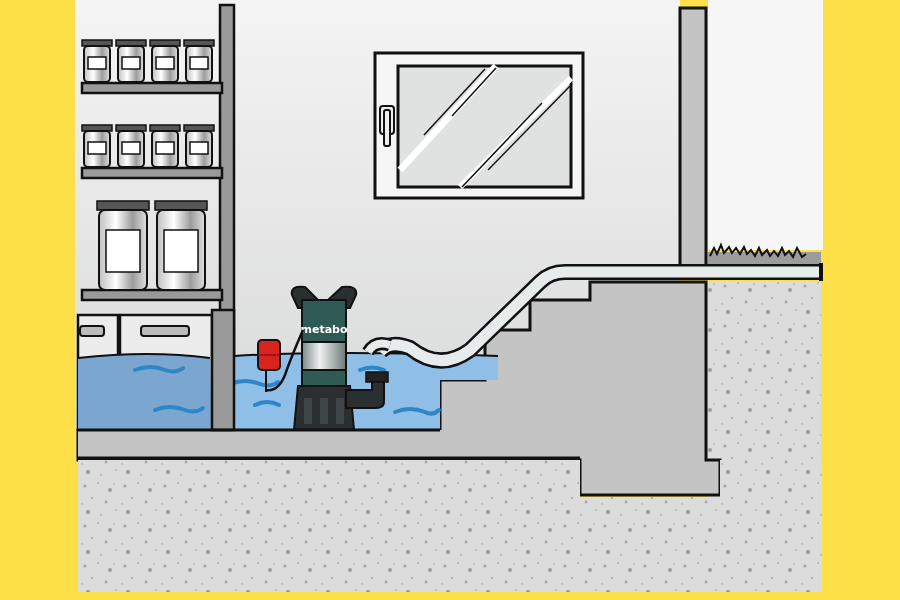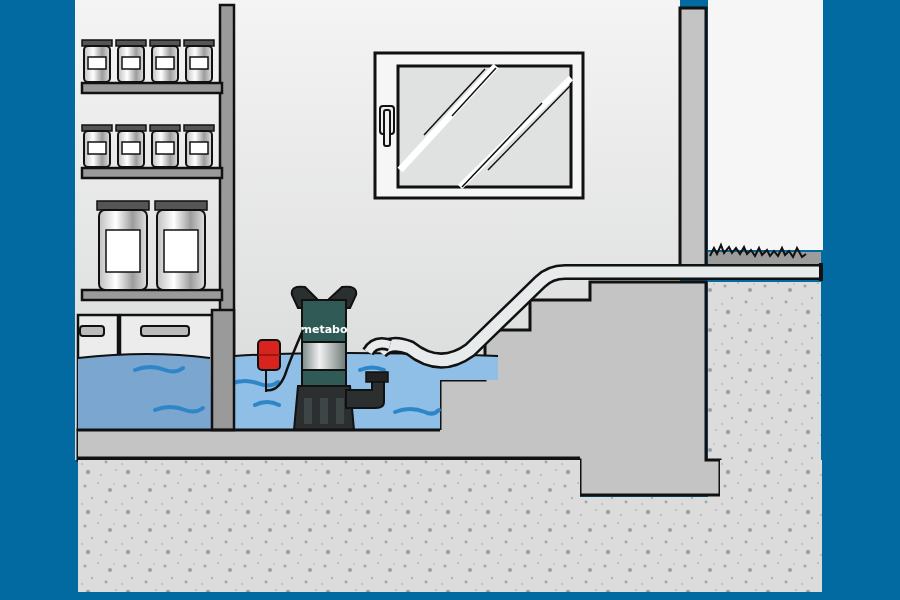--- a/index.html
+++ b/index.html
@@ -1,16 +1,16 @@
 <!DOCTYPE html>
 <html><head>
 <meta charset="utf-8">
 <style>
   html,body{margin:0;padding:0;background:#fff;}
-  #stage{position:relative;width:900px;height:600px;overflow:hidden;background:#0369a1;font-family:"Liberation Sans",sans-serif;}
+  #stage{position:relative;width:900px;height:600px;overflow:hidden;background:#fde047;font-family:"Liberation Sans",sans-serif;}
   svg{display:block;}
   .brand{font-family:"DejaVu Sans",sans-serif;font-weight:bold;font-size:11px;fill:#fff;}
 </style>
 </head>
 <body>
 
 <div id="stage">
 <svg width="900" height="600" viewBox="0 0 900 600">
   <defs>
     <linearGradient id="wallGrad" x1="0" y1="0" x2="0" y2="1">

